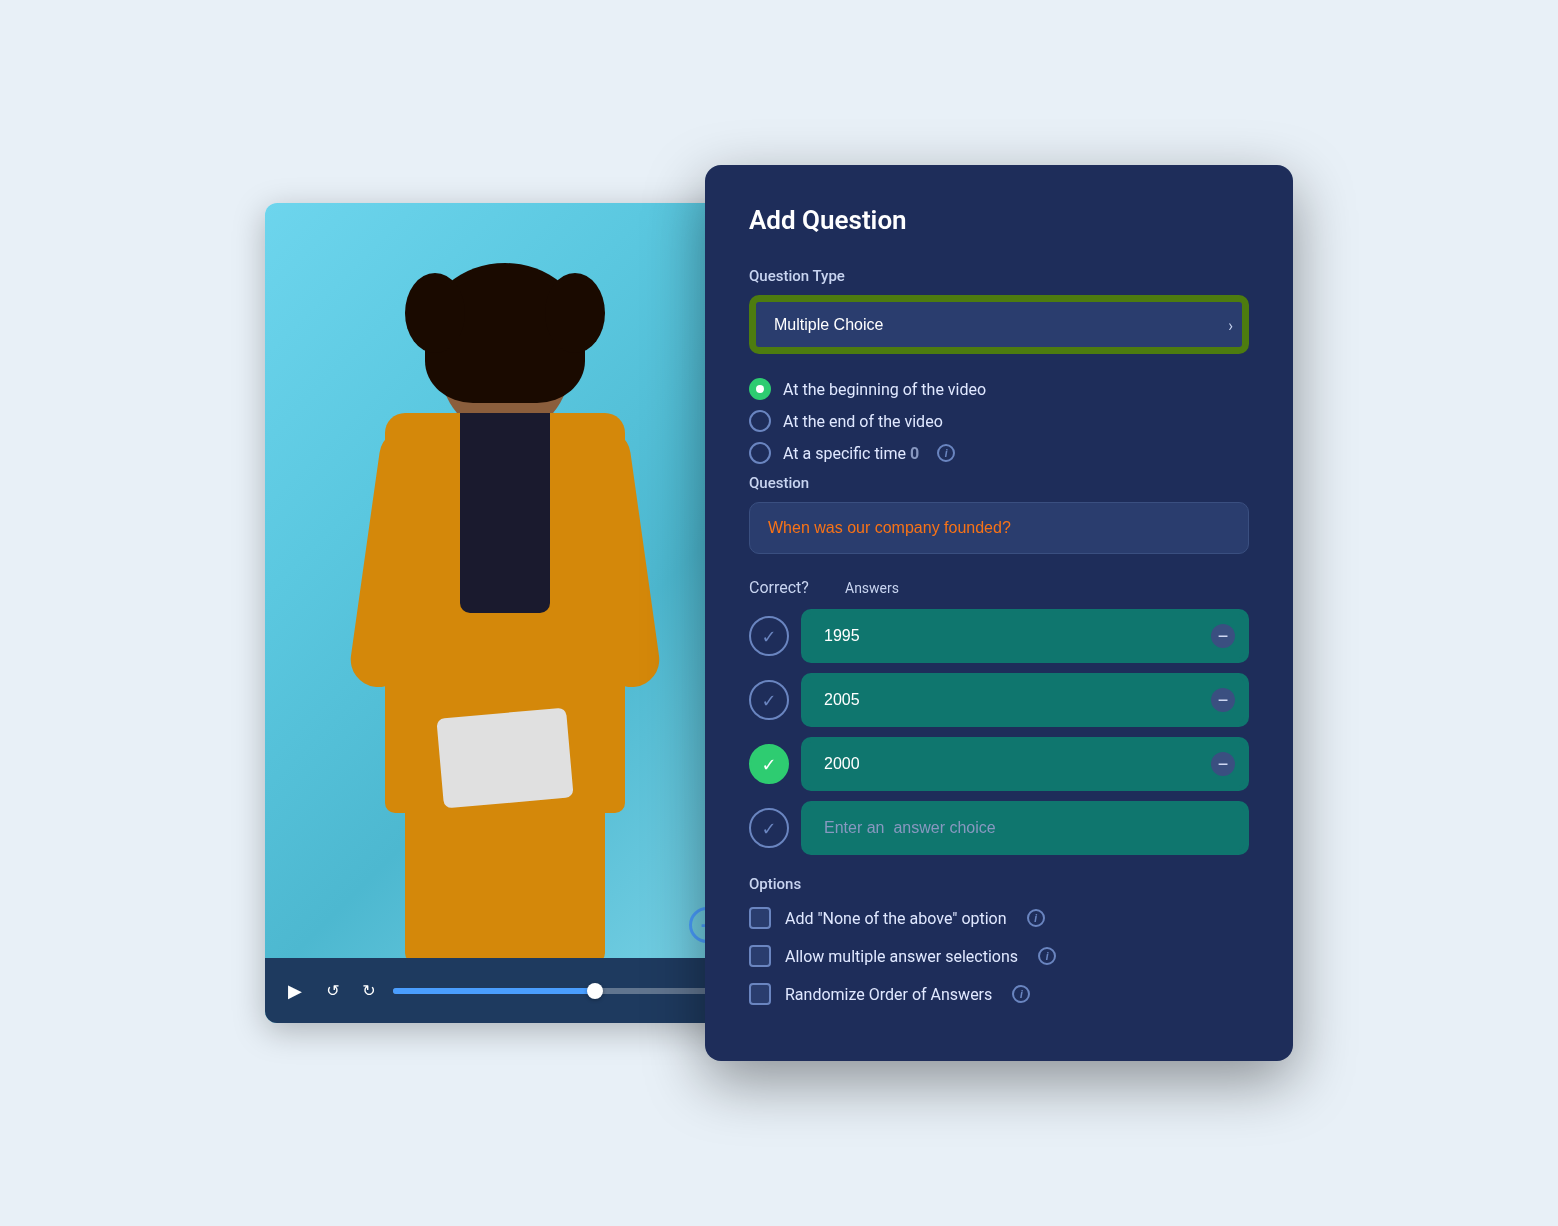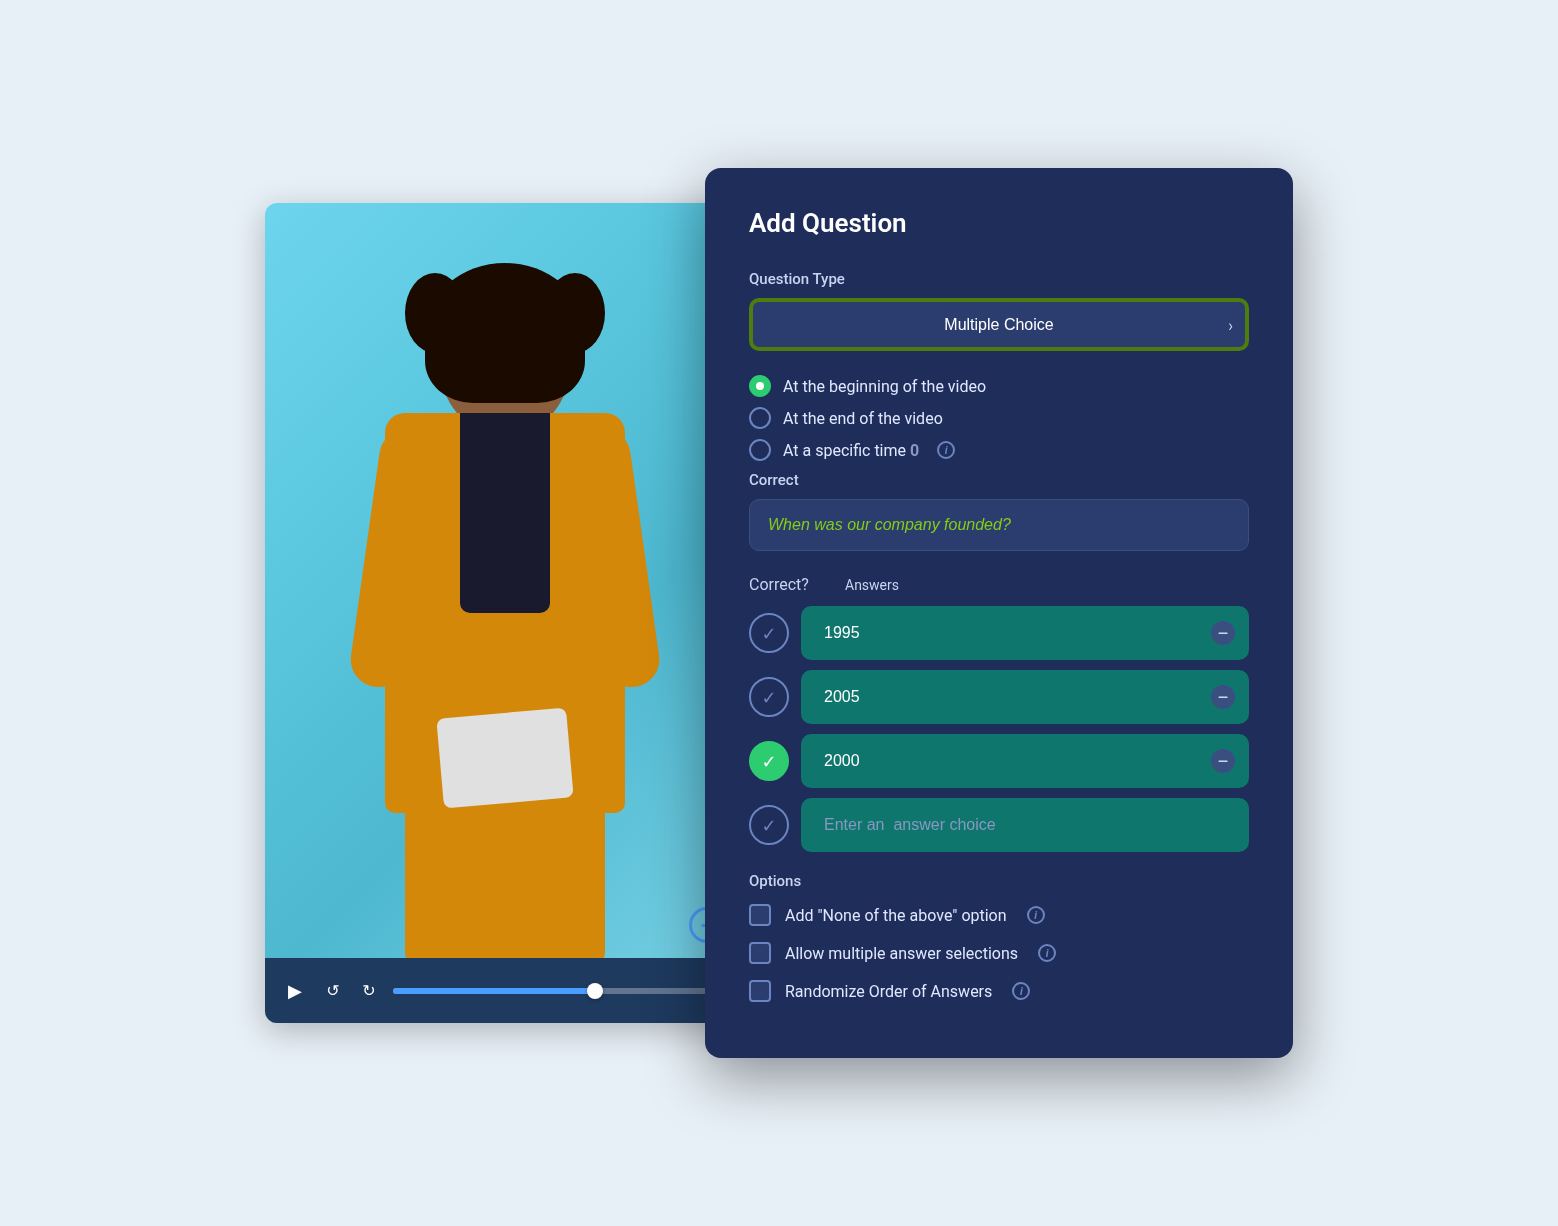--- a/index.html
+++ b/index.html
@@ -316,29 +316,28 @@
       margin-bottom: 10px;
     }
 
     .dropdown-wrapper {
       position: relative;
       margin-bottom: 24px;
     }
     .dropdown-wrapper select {
       width: 100%;
       background: #2a3d6e;
-      border: 4px solid #4d7c0f;
+      border: 7px solid #4d7c0f;
       border-radius: 10px;
       padding: 14px 18px;
       color: #ffffff;
       font-size: 16px;
       appearance: none;
       cursor: pointer;
       outline: none;
-      text-align: center;
     }
     .dropdown-wrapper select option {
       background: #2a3d6e;
     }
     .dropdown-chevron {
       position: absolute;
       right: 16px;
       top: 50%;
       transform: translateY(-50%);
       color: #c8d4f0;
@@ -401,24 +400,23 @@
     
     .question-input-wrapper {
       margin-bottom: 24px;
     }
     .question-input {
       width: 100%;
       background: #2a3d6e;
       border: 1px solid #3a4f80;
       border-radius: 10px;
       padding: 16px 18px;
-      color: #84cc16;
+      color: #f97316;
       font-size: 16px;
       outline: none;
-      font-style: italic;
     }
     .question-input::placeholder {
       color: #8898c0;
     }
 
     
     .answers-header {
       display: flex;
       align-items: center;
       gap: 0;
@@ -613,21 +611,21 @@
       </div>
 
       <div class="radio-item">
         <div class="radio-circle"></div>
         <span class="radio-label">At a specific time <span style="font-weight:bold; color:#8898c0;">0</span></span>
         <span class="info-icon">i</span>
       </div>
     </div>
 
     <div class="question-input-wrapper">
-      <div class="section-label">Correct</div>
+      <div class="section-label">Question</div>
       <input type="text" class="question-input" value="When was our company founded?" style="">
     </div>
 
     <div>
       <div class="answers-header">
         <span class="answers-correct-label">Correct?</span>
         <span class="answers-label">Answers</span>
       </div>
 
       <div class="answer-row">

